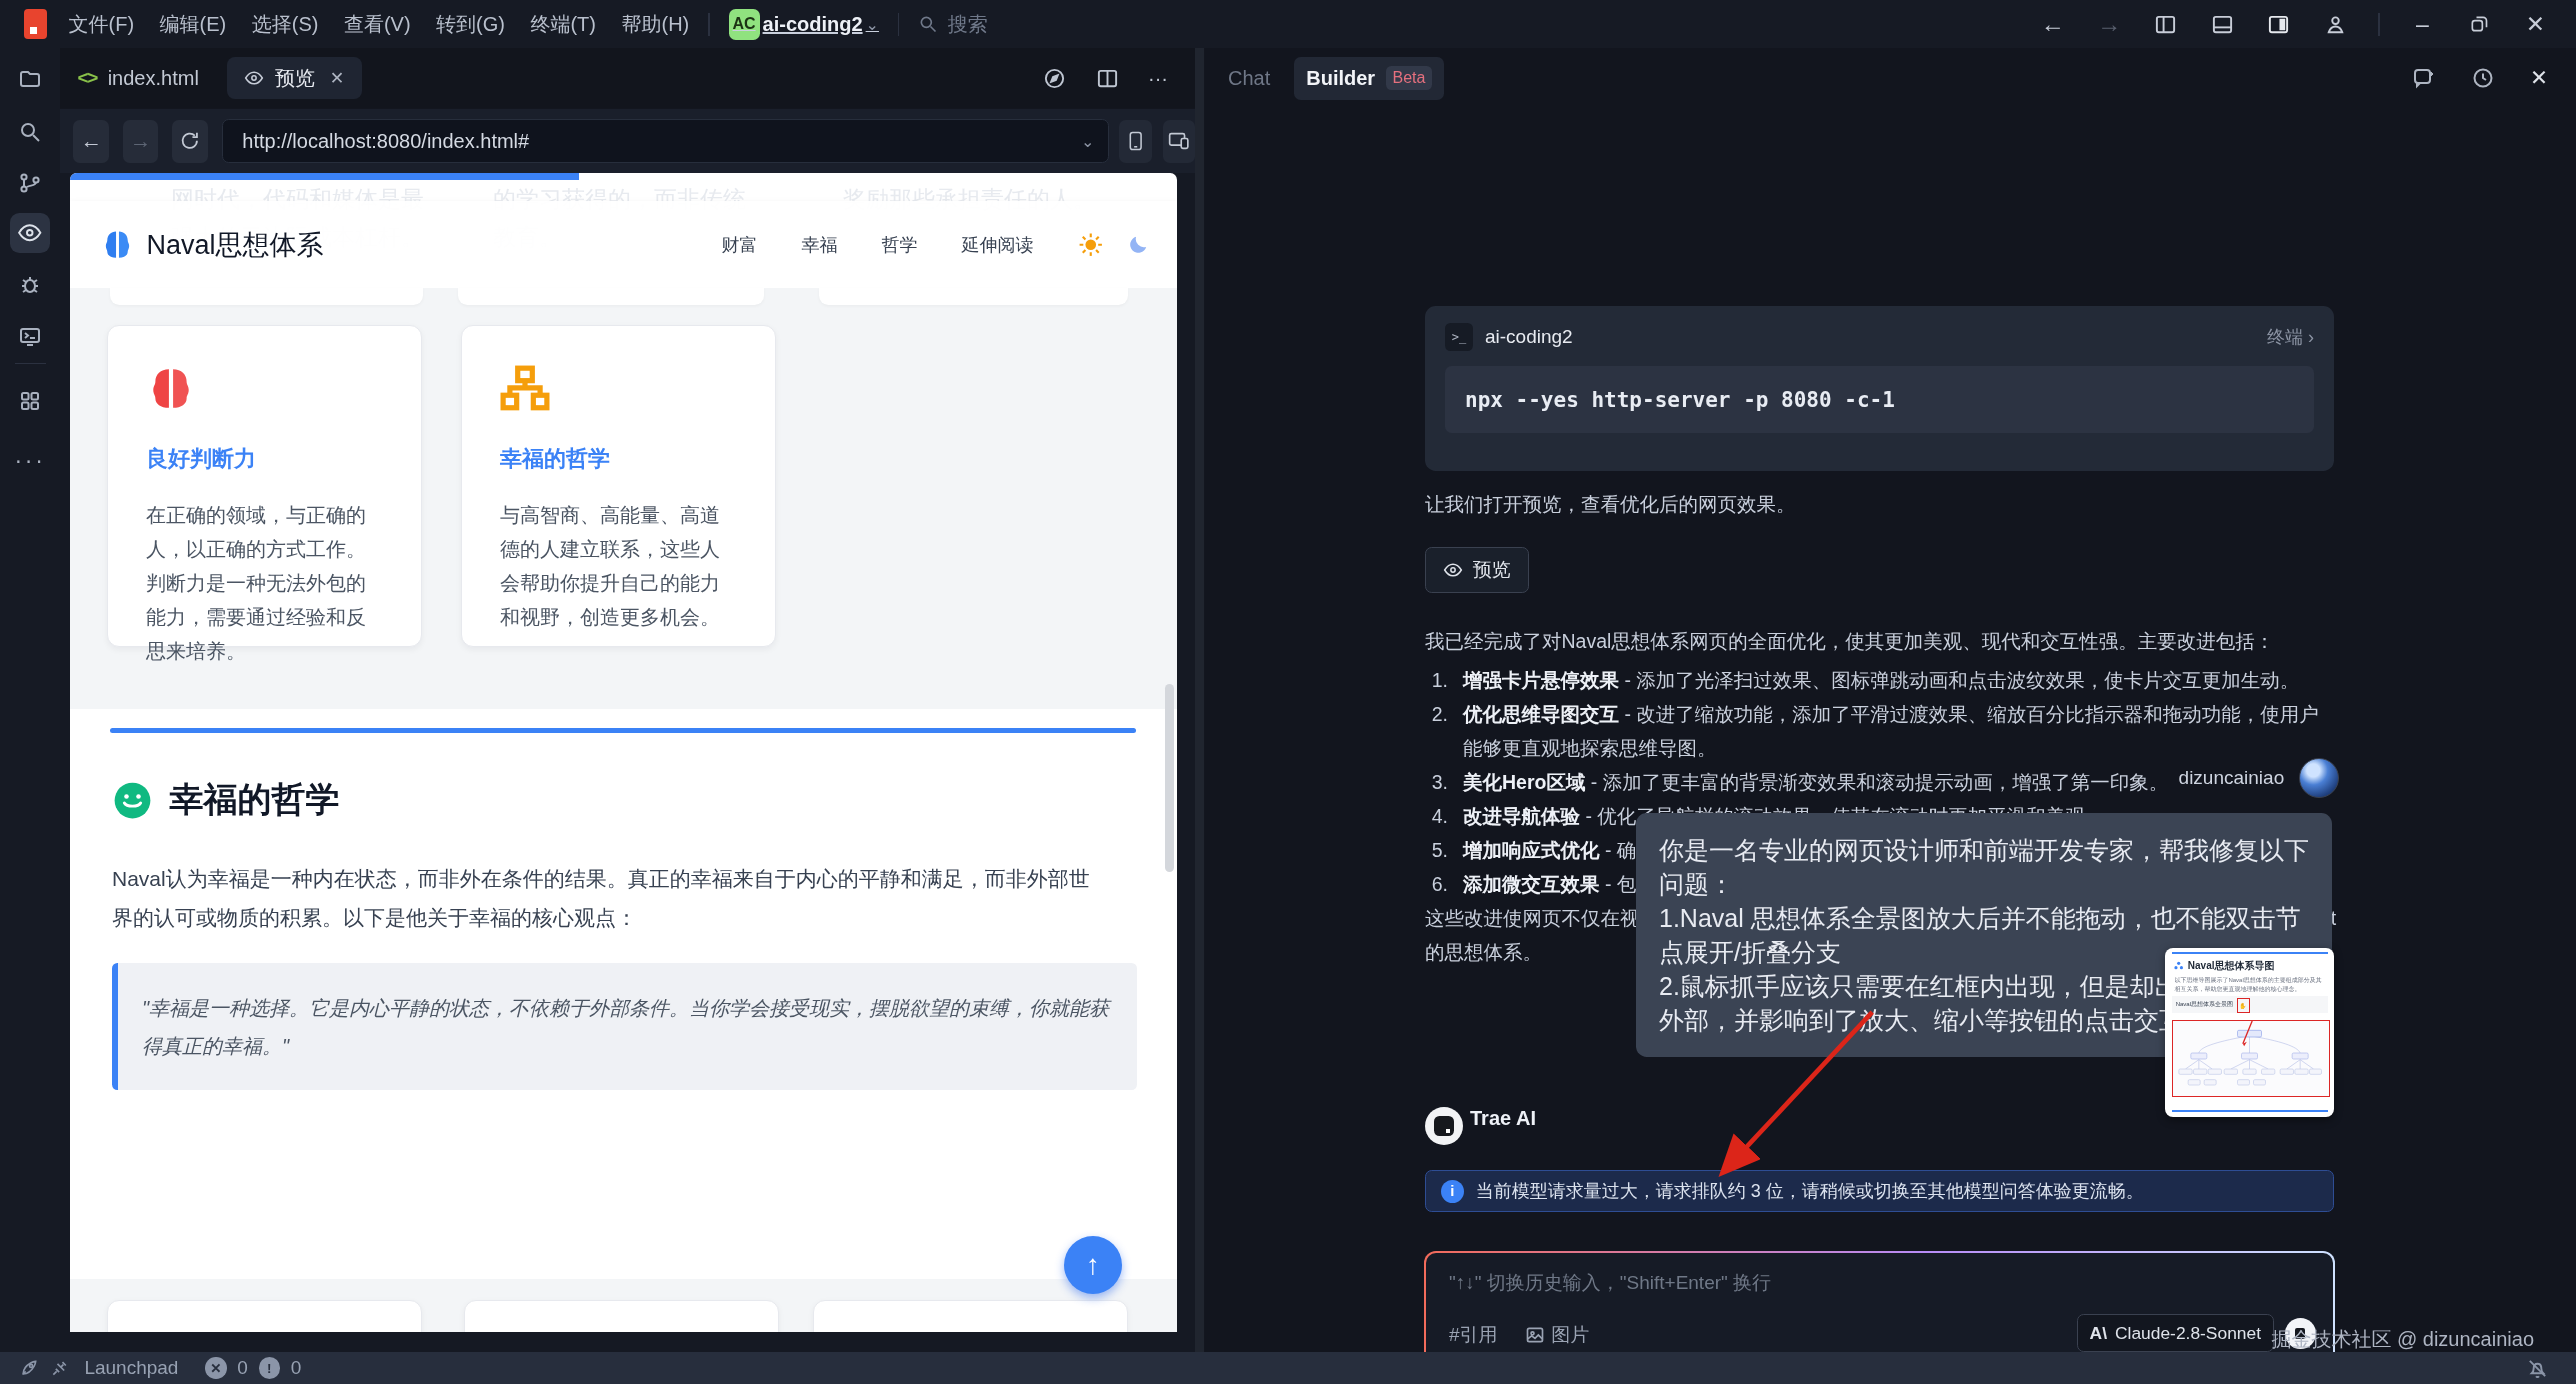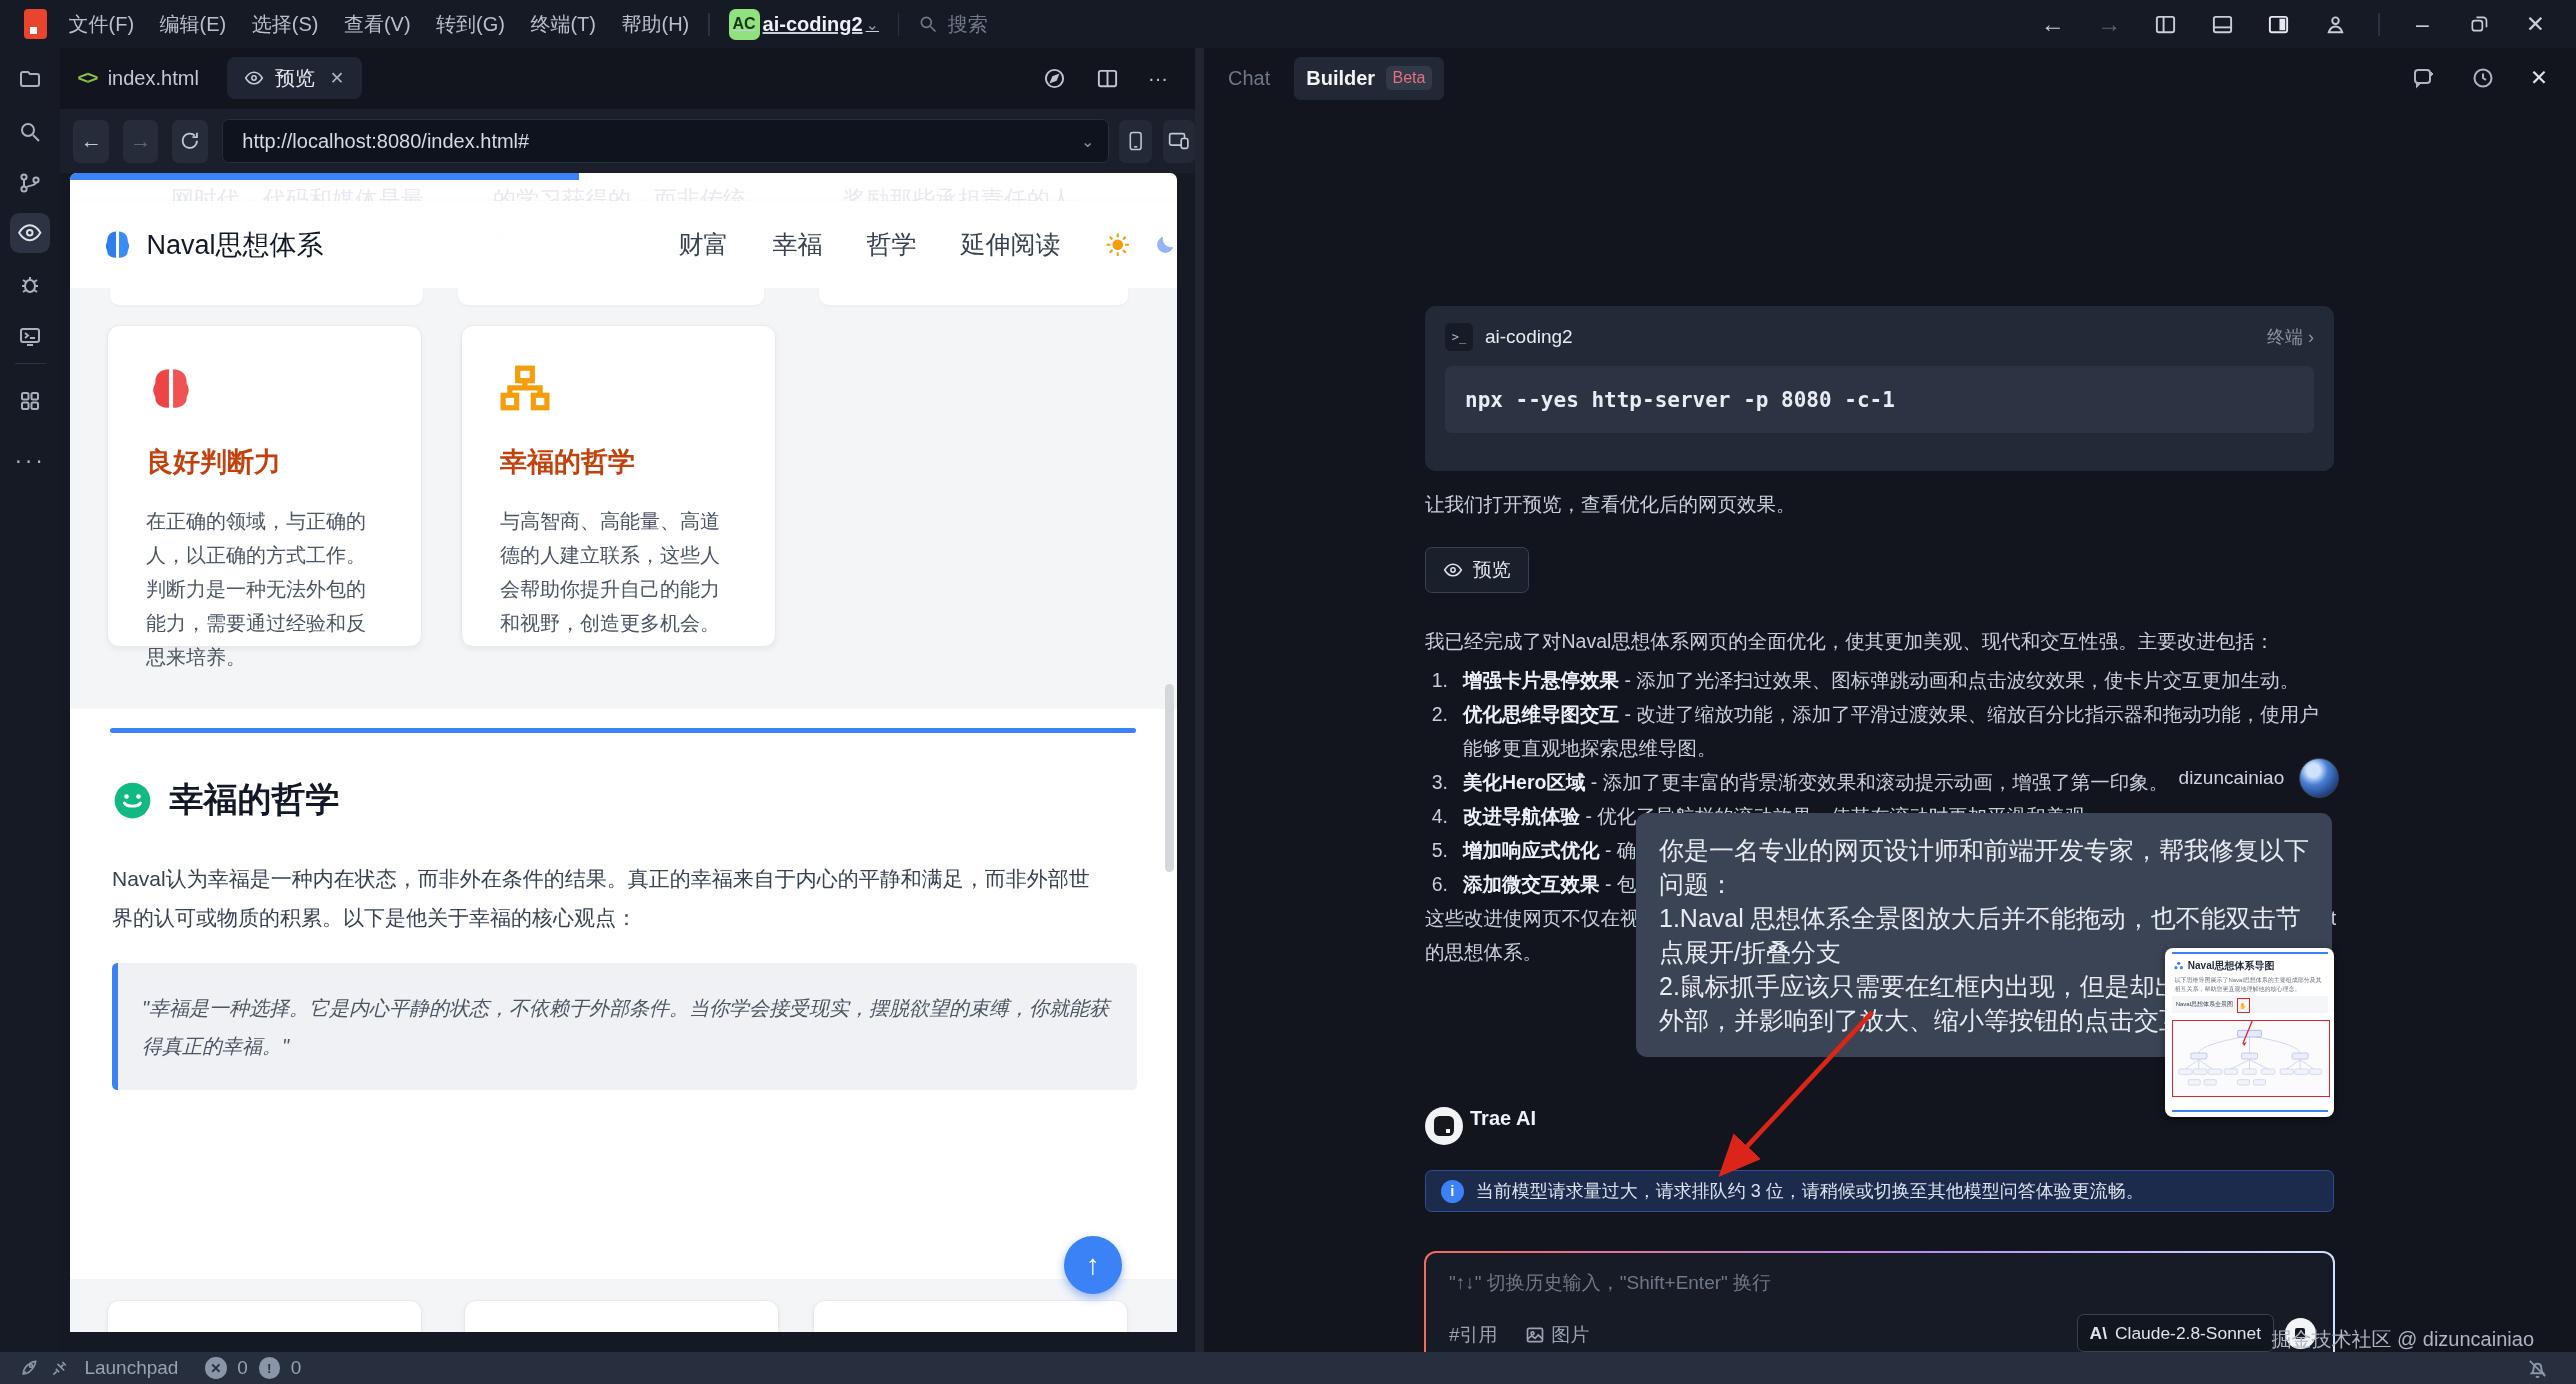--- a/index.html
+++ b/index.html
@@ -49,26 +49,26 @@
   .mini-btn{width:39px;height:43px;border-radius:6.7px;background:#232936;display:flex;align-items:center;justify-content:center;margin-left:10.7px;color:#c3c9d4;}
 
   .stage{position:absolute;left:60px;top:173px;width:1135px;height:1179px;background:#151923;}
   .webpage{position:absolute;left:10px;top:0;width:1107px;height:1159px;background:#ffffff;
     border-radius:6.7px 6.7px 0 0;overflow:hidden;color:#1f2937;}
   .pg-progress{position:absolute;left:0;top:0;height:6.7px;background:#3b82f6;}
   .hero-faded{position:absolute;top:6.7px;color:#e7eaef;font-size:23px;line-height:38px;width:262px;}
   .pg-header{position:absolute;left:0;top:28px;width:1107px;height:87px;background:rgba(255,255,255,0.93);
     box-shadow:0 2px 6.7px rgba(15,23,42,0.07);display:flex;align-items:center;}
   .brand{display:flex;align-items:center;gap:12px;margin-left:29.5px;font-size:27px;font-weight:normal;color:#111827;}
-  .pg-nav{margin-left:auto;display:flex;align-items:center;gap:44px;font-size:25px;color:#374151;}
+  .pg-nav{margin-left:auto;display:flex;align-items:center;gap:44px;font-size:18px;color:#374151;padding-right:27px;}
   .sect1{position:absolute;left:0;top:115px;width:1107px;height:421px;background:#f3f5f7;}
   .stub{position:absolute;top:0;height:17.4px;background:#fff;border-radius:0 0 9.4px 9.4px;box-shadow:0 1.3px 3.4px rgba(0,0,0,0.04);}
   .card{position:absolute;background:#fff;border:0.7px solid #e7e9ee;border-radius:12px;box-shadow:0 2.7px 6.7px rgba(15,23,42,0.05);
     padding:38px 38px 0 38px;box-sizing:border-box;}
-  .card h3{margin:29.5px 0 0 0;font-size:27px;color:#c2410c;}
+  .card h3{margin:29.5px 0 0 0;font-size:22px;color:#3b82f6;}
   .card p{margin:24px 0 0 0;font-size:20px;line-height:34px;color:#4b5563;}
   .blue-div{position:absolute;left:40px;top:555px;width:1026px;height:4.7px;background:#3b82f6;border-radius:2.7px;}
   .h2row{position:absolute;left:43px;top:604px;display:flex;align-items:center;gap:17.4px;}
   .h2row h2{margin:0;font-size:34px;color:#111827;}
   .pg-par{position:absolute;left:42px;top:686px;width:986px;font-size:21px;line-height:39px;color:#374151;}
   .quote{position:absolute;left:42px;top:790px;width:971px;background:#eff1f5;border-left:6.7px solid #3b82f6;
     border-radius:5.4px;padding:25.5px 24px;font-size:20px;line-height:38px;color:#4b5563;font-style:italic;}
   .sect2{position:absolute;left:0;top:1106px;width:1107px;height:53px;background:#f3f5f7;}
   .row2card{top:1127px;height:349px;}
   .icn70{width:50px;height:50px;display:flex;align-items:center;justify-content:center;}

